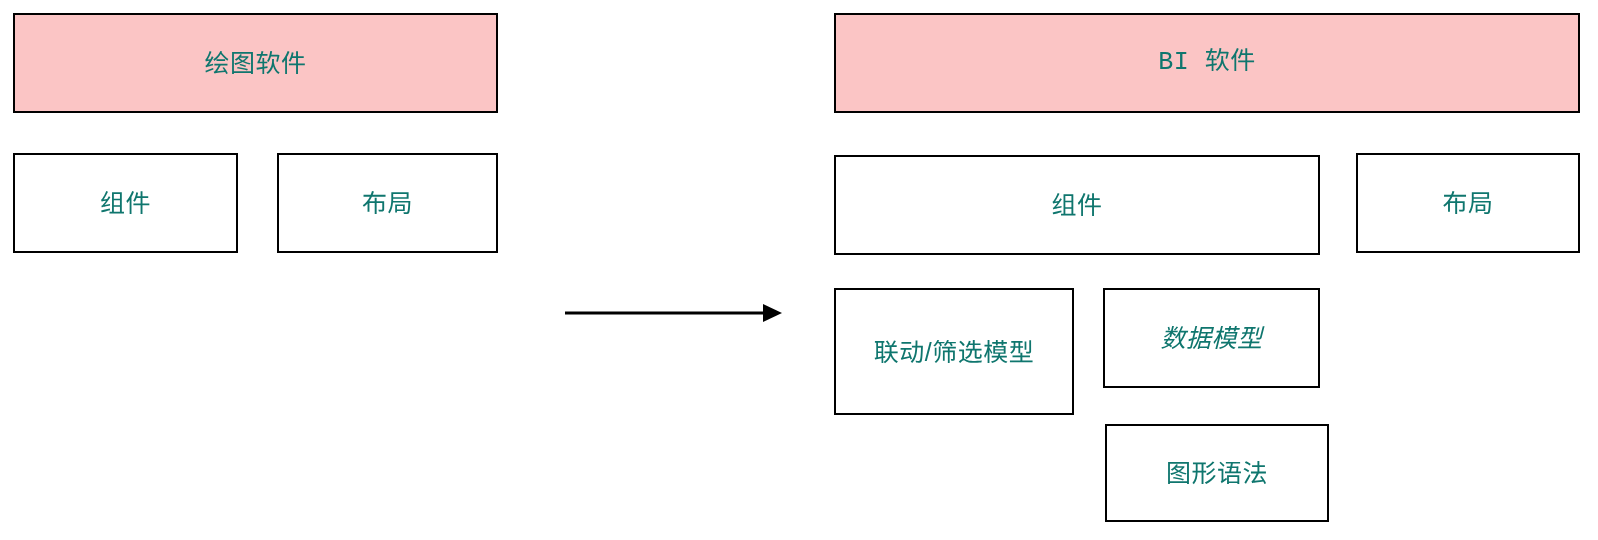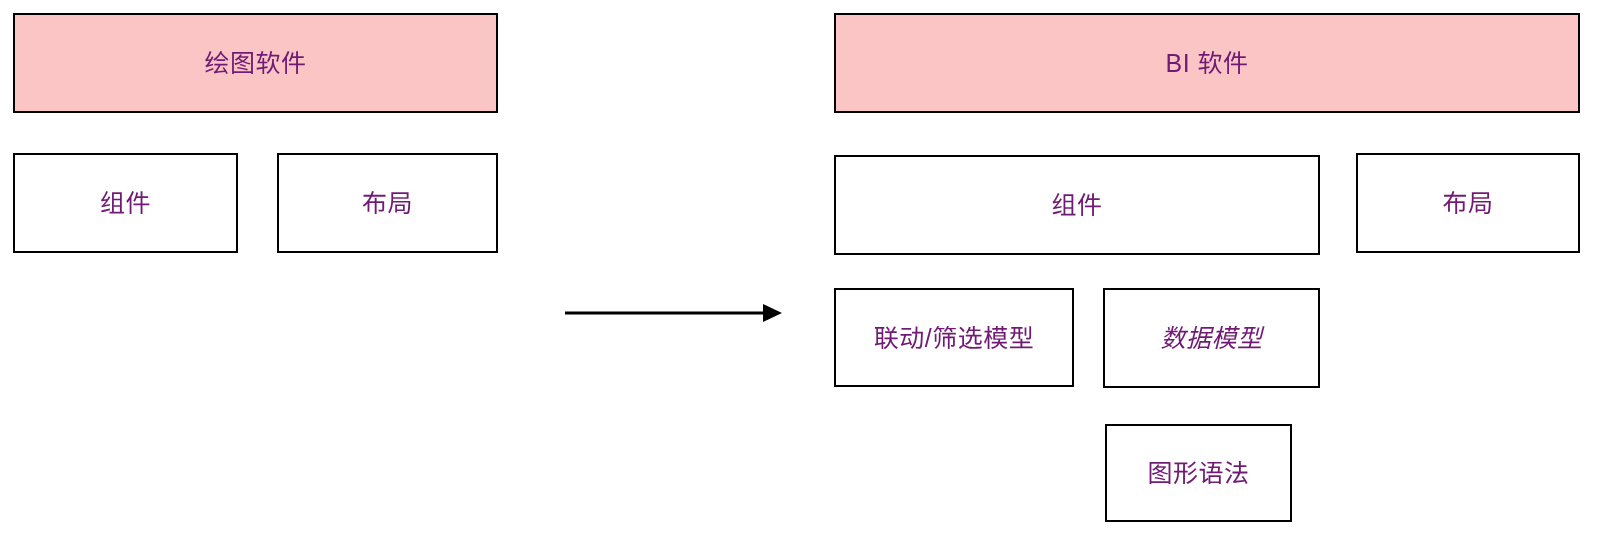--- a/index.html
+++ b/index.html
@@ -20,47 +20,47 @@
     overflow: hidden;
   }
   .node {
     position: absolute;
     box-sizing: border-box;
     border: 2px solid #000000;
     background: #ffffff;
     display: flex;
     align-items: center;
     justify-content: center;
-    color: #701a75;
+    color: #0f766e;
     font-size: 25px;
     line-height: 1.2;
     letter-spacing: 0.5px;
     white-space: nowrap;
     user-select: none;
   }
   .node.header {
     background: #fbc5c5;
   }
   .node-label {
     display: block;
     text-align: center;
   }
 
   
   #node-drawing-header { left: 13px;  top: 13px;  width: 485px; height: 100px; }
   #node-left-component { left: 13px;  top: 153px; width: 225px; height: 100px; }
   #node-left-layout    { left: 277px; top: 153px; width: 221px; height: 100px; }
 
   
-  #node-bi-header       { left: 834px;  top: 13px;  width: 746px; height: 100px; }
+  #node-bi-header       { left: 834px;  top: 13px;  width: 746px; height: 100px; font-family: Liberation Mono, monospace; }
   #node-right-component { left: 834px;  top: 155px; width: 486px; height: 100px; }
   #node-right-layout    { left: 1356px; top: 153px; width: 224px; height: 100px; }
-  #node-interaction     { left: 834px;  top: 288px; width: 240px; height: 99px; }
+  #node-interaction     { left: 834px;  top: 288px; width: 240px; height: 127px; }
   #node-data-model      { left: 1103px; top: 288px; width: 217px; height: 100px; font-style: italic; }
-  #node-grammar         { left: 1105px; top: 424px; width: 187px; height: 98px; }
+  #node-grammar         { left: 1105px; top: 424px; width: 224px; height: 98px; }
 
   
   #flow-arrow {
     position: absolute;
     left: 560px;
     top: 292px;
     width: 225px;
     height: 42px;
     overflow: visible;
   }

